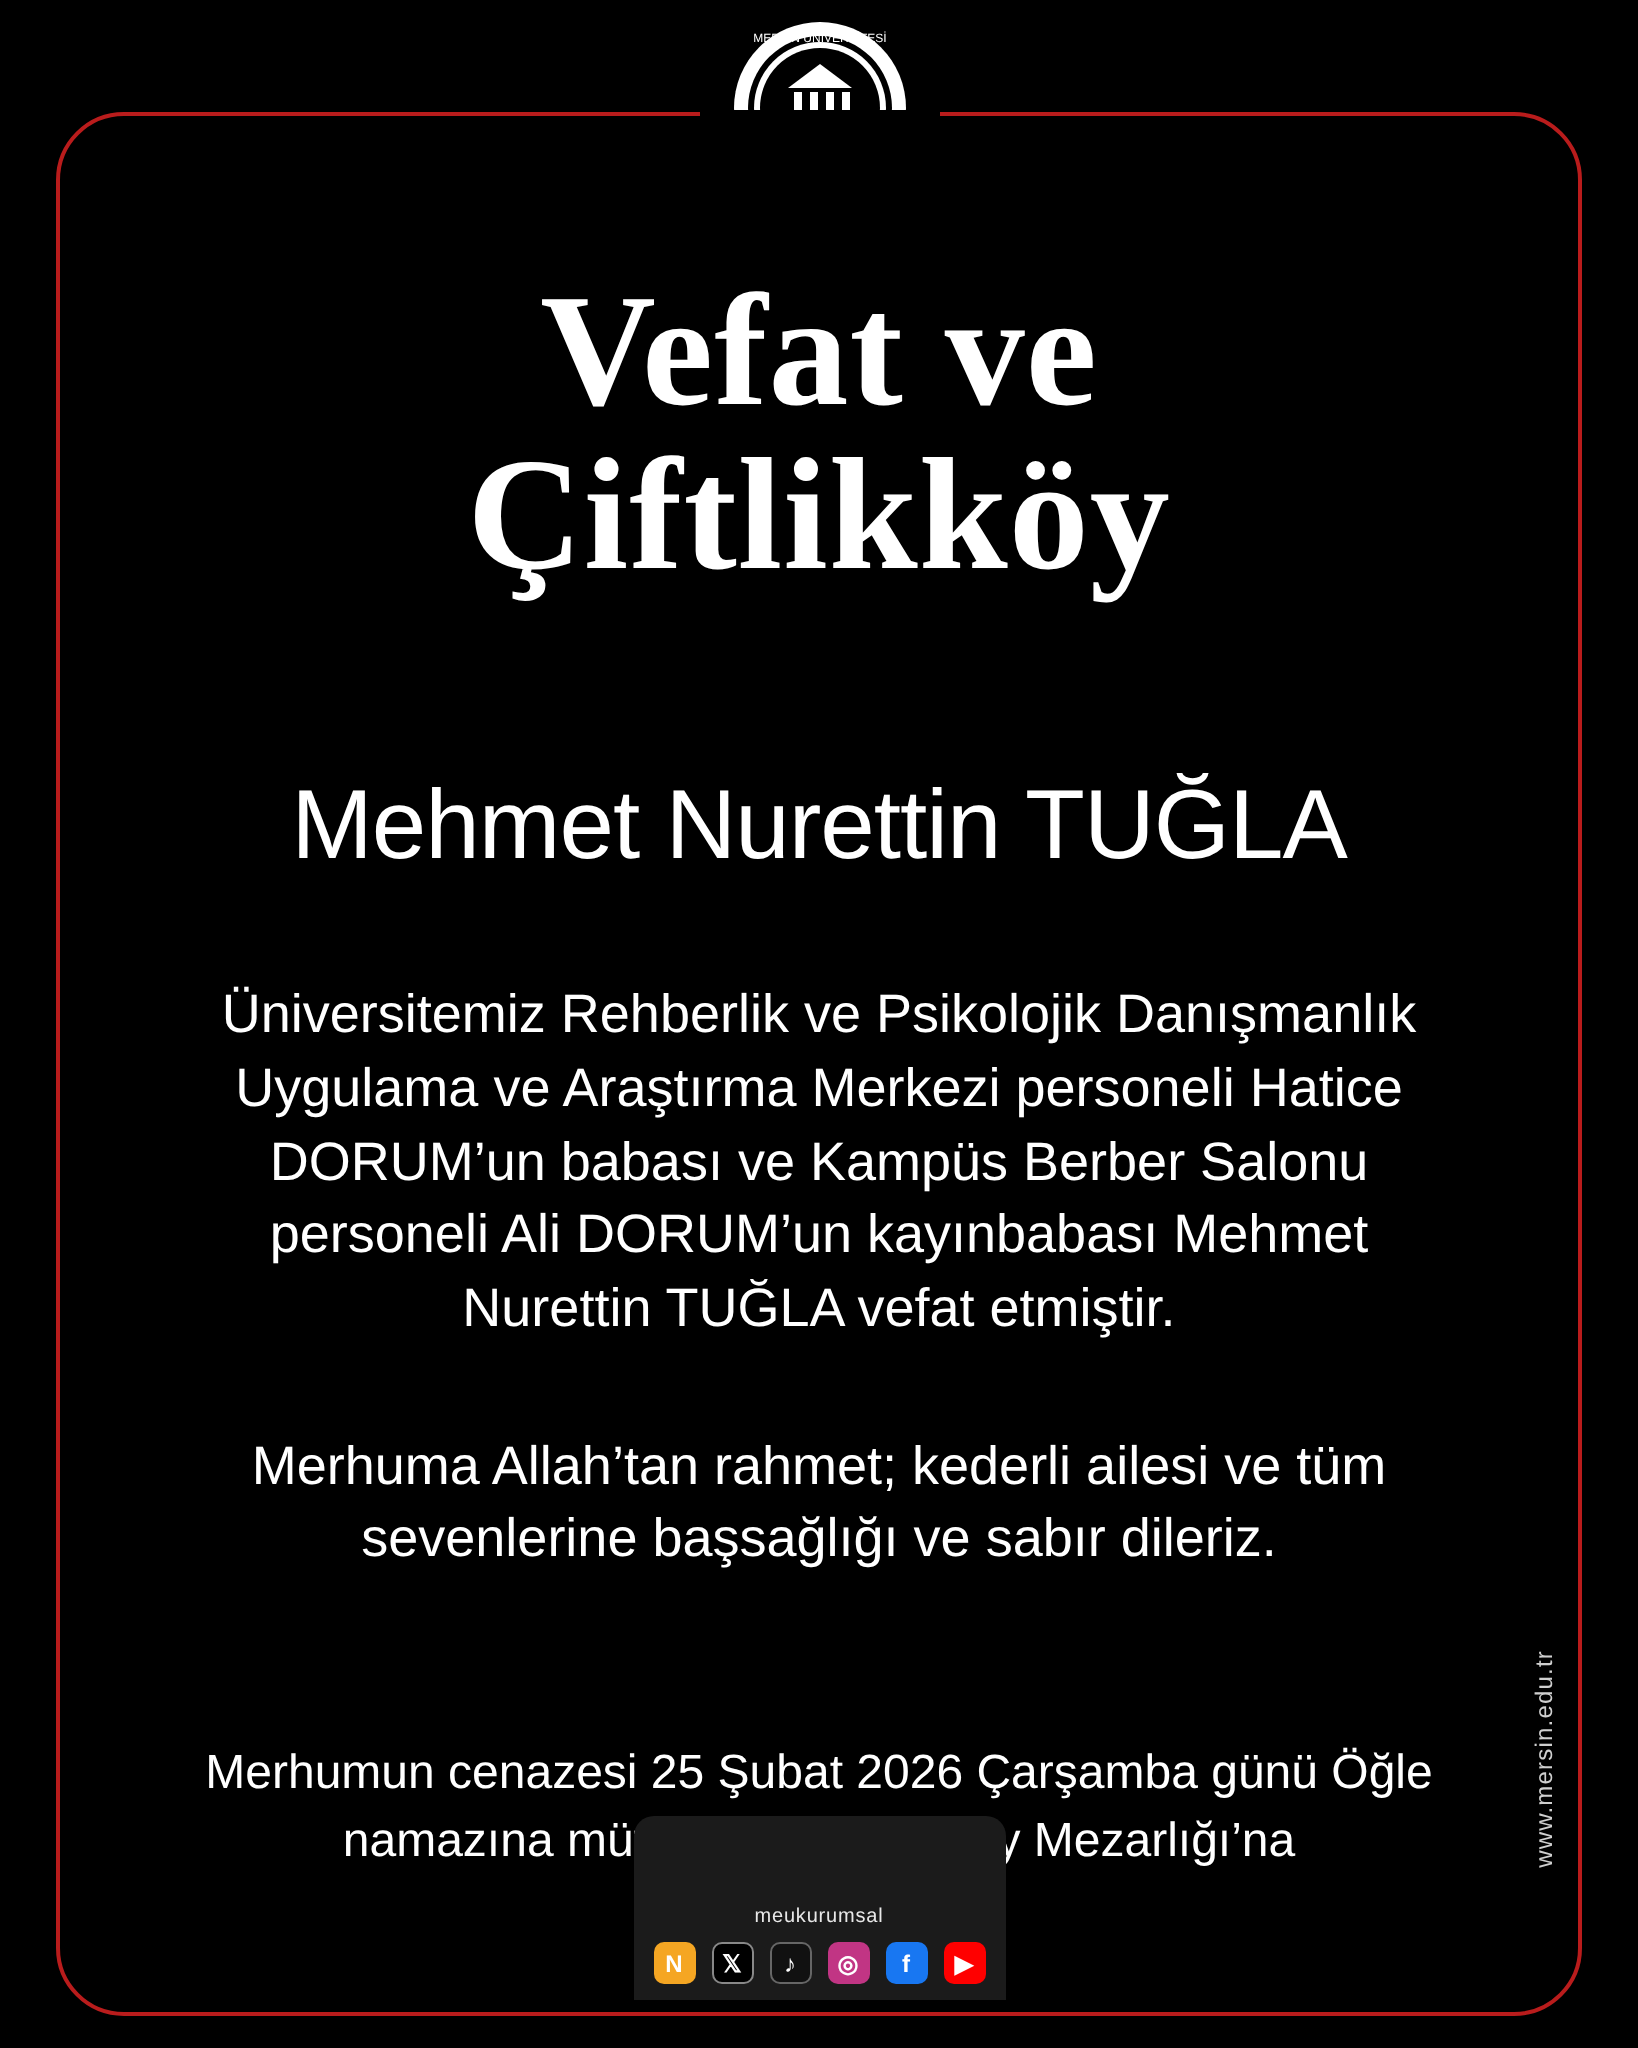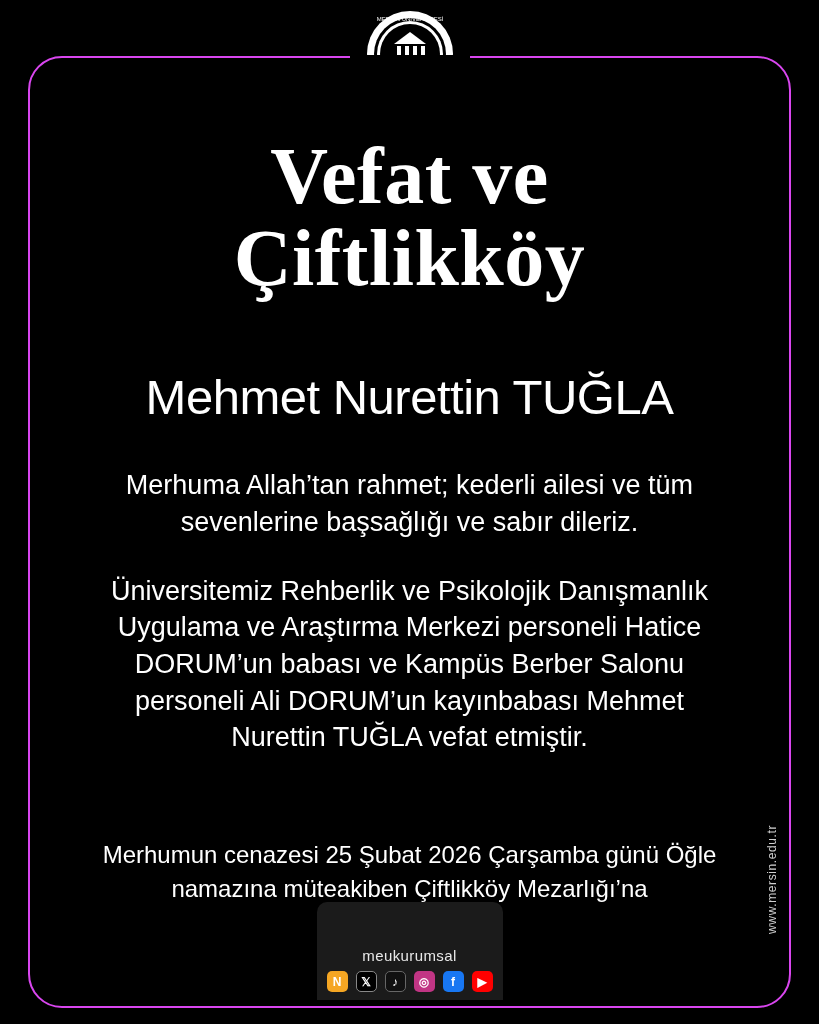--- a/index.html
+++ b/index.html
@@ -31,21 +31,21 @@
   }
   .logo-wrap svg { display: block; }
 
   
   .card {
     position: absolute;
     left: 28px;
     top: 56px;
     width: 763px;
     height: 952px;
-    border: 2px solid #d946ef;
+    border: 2px solid #b91c1c;
     border-radius: 34px;
     background: #000;
   }
   
   .card-notch {
     position: absolute;
     top: -3px;
     left: 50%;
     transform: translateX(-50%);
     width: 120px;
@@ -72,21 +72,21 @@
     padding-top: 78px;
   }
   .headline .l2 { display: block; }
 
   
   .name {
     font-family: "Liberation Sans", sans-serif;
     font-weight: 400;
     font-size: 49px;
     line-height: 1.1;
-    margin: 0;
+    margin: 16px;
     padding-top: 72px;
     letter-spacing: -0.5px;
   }
 
   
   .para {
     font-family: "Liberation Sans", sans-serif;
     font-weight: 400;
     font-size: 27px;
     line-height: 1.36;
@@ -122,21 +122,21 @@
     left: 50%;
     transform: translateX(-50%);
     bottom: 6px;
     width: 186px;
     background: #1b1b1b;
     border-radius: 10px 10px 0 0;
     padding: 9px 0 8px 0;
     text-align: center;
   }
   .social-handle {
-    font-size: 15px;
+    font-size: 10px;
     color: #e8e8e8;
     letter-spacing: 0.4px;
     margin-bottom: 7px;
     margin-top: 36px;
   }
   .social-icons {
     display: flex;
     justify-content: center;
     gap: 8px;
   }
@@ -191,23 +191,23 @@
 
   <div class="content">
 
     <h1 class="headline">
       <span>Vefat ve</span>
       <span class="l2">Çiftlikköy</span>
     </h1>
 
     <h2 class="name">Mehmet Nurettin TUĞLA</h2>
 
+    <p class="para para-1">Üniversitemiz Rehberlik ve Psikolojik Danışmanlık Uygulama ve Araştırma Merkezi personeli Hatice DORUM’un babası ve Kampüs Berber Salonu personeli Ali DORUM’un kayınbabası Mehmet Nurettin TUĞLA vefat etmiştir.</p>
+
     <p class="para para-2">Merhuma Allah’tan rahmet; kederli ailesi ve tüm sevenlerine başsağlığı ve sabır dileriz.</p>
-
-    <p class="para para-1">Üniversitemiz Rehberlik ve Psikolojik Danışmanlık Uygulama ve Araştırma Merkezi personeli Hatice DORUM’un babası ve Kampüs Berber Salonu personeli Ali DORUM’un kayınbabası Mehmet Nurettin TUĞLA vefat etmiştir.</p>
 
     <p class="para-3">Merhumun cenazesi 25 Şubat 2026 Çarşamba günü  Öğle namazına müteakiben Çiftlikköy Mezarlığı’na defnedilecektir.</p>
 
   </div>
 
   <div class="website">www.mersin.edu.tr</div>
 
   <div class="social-bar">
     <div class="social-handle">meukurumsal</div>
     <div class="social-icons">

